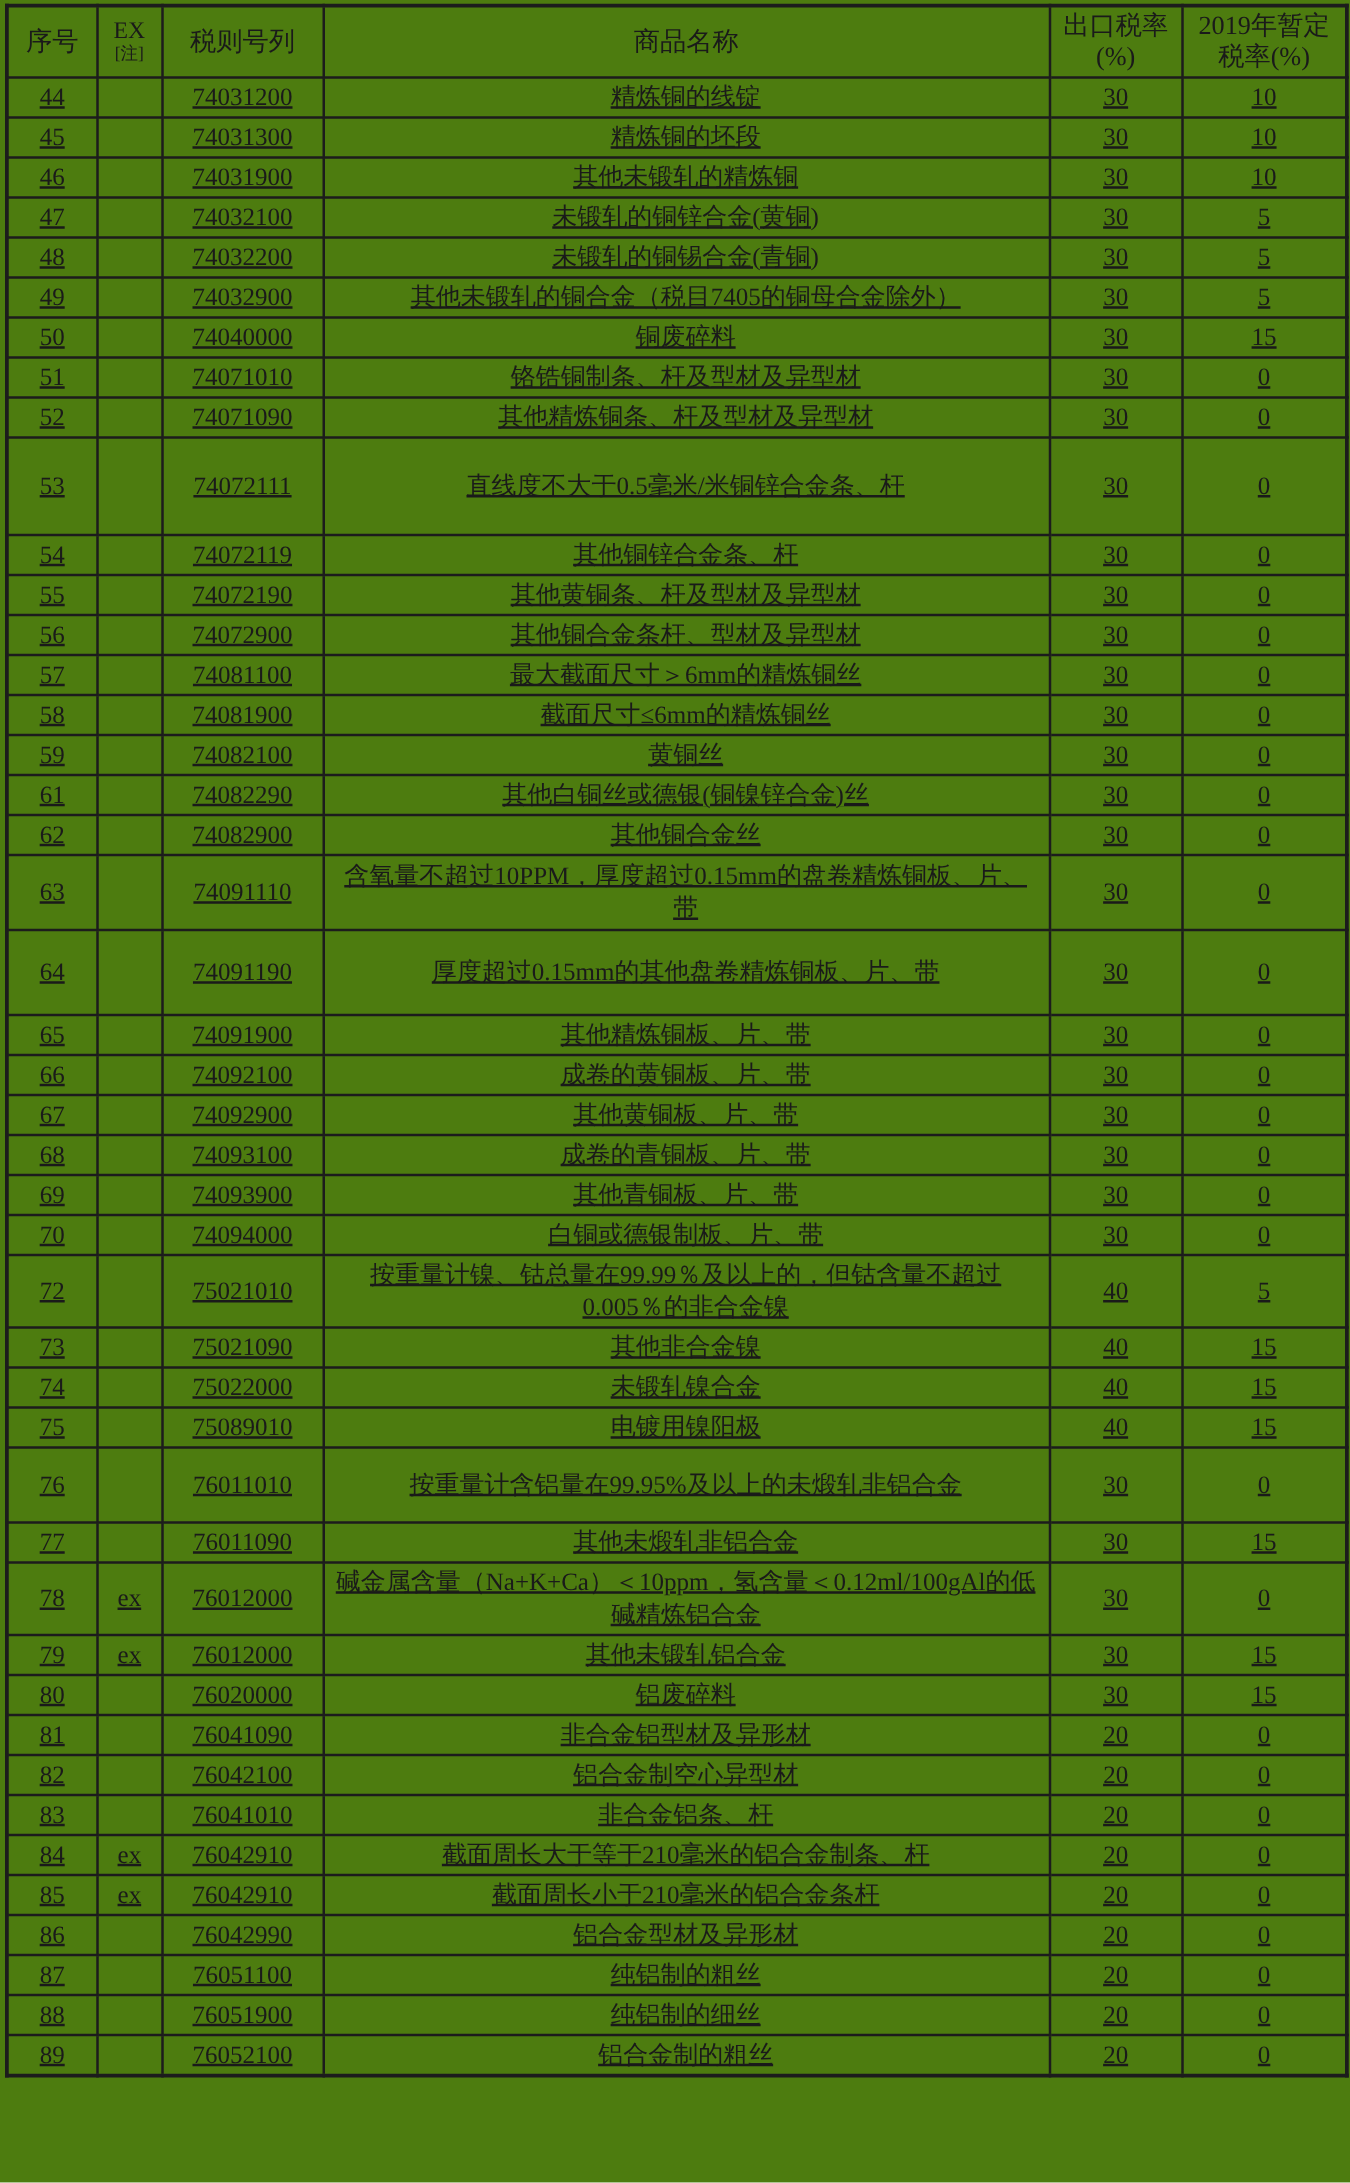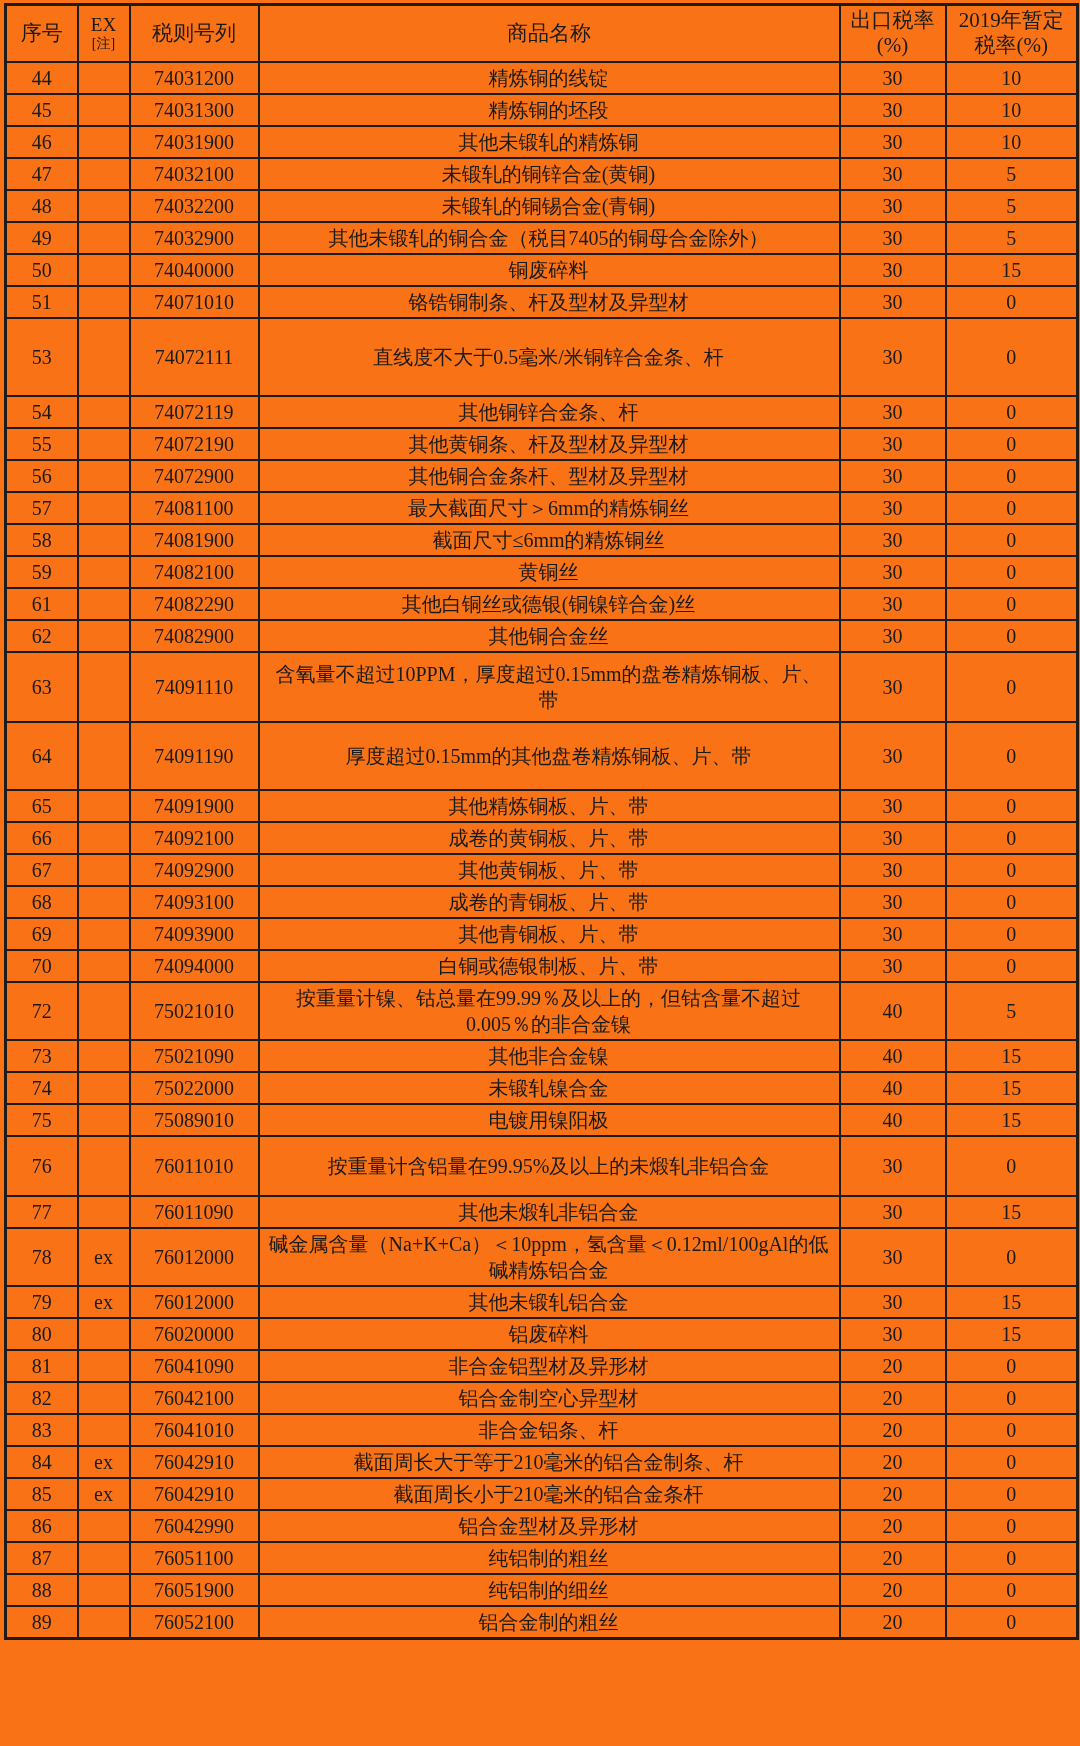--- a/index.html
+++ b/index.html
@@ -1,19 +1,19 @@
 <!DOCTYPE html>
 <html><head>
 <meta charset="utf-8">
 <style>
   html, body { margin: 0; padding: 0; background: #ffffff; }
   .page {
     width: 1080px;
     height: 1746px;
-    background: #f97316;
+    background: #4d7c0f;
     box-sizing: border-box;
     padding: 3px 4px;
     font-family: "Liberation Serif", "DejaVu Serif", serif;
     color: #1a1a1a;
     overflow: hidden;
   }
   table.tariff {
     width: 1072px;
     border-collapse: collapse;
     table-layout: fixed;
@@ -29,21 +29,21 @@
     font-weight: normal;
     font-size: 21px;
     text-align: center;
     vertical-align: middle;
     line-height: 1.2;
     padding: 2px;
     border-bottom-width: 3px;
   }
   .h-ex-main { font-size: 19px; line-height: 1.1; }
   .h-ex-sub  { font-size: 14px; line-height: 1.1; }
-  tbody tr { height: 30px; }
+  tbody tr { height: 30px; text-decoration: underline; }
   tbody td {
     font-size: 20px;
     vertical-align: middle;
     line-height: 1.3;
     padding: 2px 4px;
   }
   td.center-cell { text-align: center; }
   td.name-cell   { text-align: center; padding-left: 7px; padding-right: 8px; }
 </style>
 </head>
@@ -142,20 +142,28 @@
           <td class="center-cell">15</td>
         </tr>
         <tr>
           <td class="center-cell">51</td>
           <td class="center-cell"></td>
           <td class="center-cell">74071010</td>
           <td class="name-cell">铬锆铜制条、杆及型材及异型材</td>
           <td class="center-cell">30</td>
           <td class="center-cell">0</td>
         </tr>
+        <tr>
+          <td class="center-cell">52</td>
+          <td class="center-cell"></td>
+          <td class="center-cell">74071090</td>
+          <td class="name-cell">其他精炼铜条、杆及型材及异型材</td>
+          <td class="center-cell">30</td>
+          <td class="center-cell">0</td>
+        </tr>
         <tr style="height: 78px;">
           <td class="center-cell">53</td>
           <td class="center-cell"></td>
           <td class="center-cell">74072111</td>
           <td class="name-cell">直线度不大于0.5毫米/米铜锌合金条、杆</td>
           <td class="center-cell">30</td>
           <td class="center-cell">0</td>
         </tr>
         <tr>
           <td class="center-cell">54</td>
@@ -214,21 +222,21 @@
           <td class="center-cell">0</td>
         </tr>
         <tr>
           <td class="center-cell">62</td>
           <td class="center-cell"></td>
           <td class="center-cell">74082900</td>
           <td class="name-cell">其他铜合金丝</td>
           <td class="center-cell">30</td>
           <td class="center-cell">0</td>
         </tr>
-        <tr style="height: 70px;">
+        <tr style="height: 60px;">
           <td class="center-cell">63</td>
           <td class="center-cell"></td>
           <td class="center-cell">74091110</td>
           <td class="name-cell">含氧量不超过10PPM，厚度超过0.15mm的盘卷精炼铜板、片、带</td>
           <td class="center-cell">30</td>
           <td class="center-cell">0</td>
         </tr>
         <tr style="height: 68px;">
           <td class="center-cell">64</td>
           <td class="center-cell"></td>

